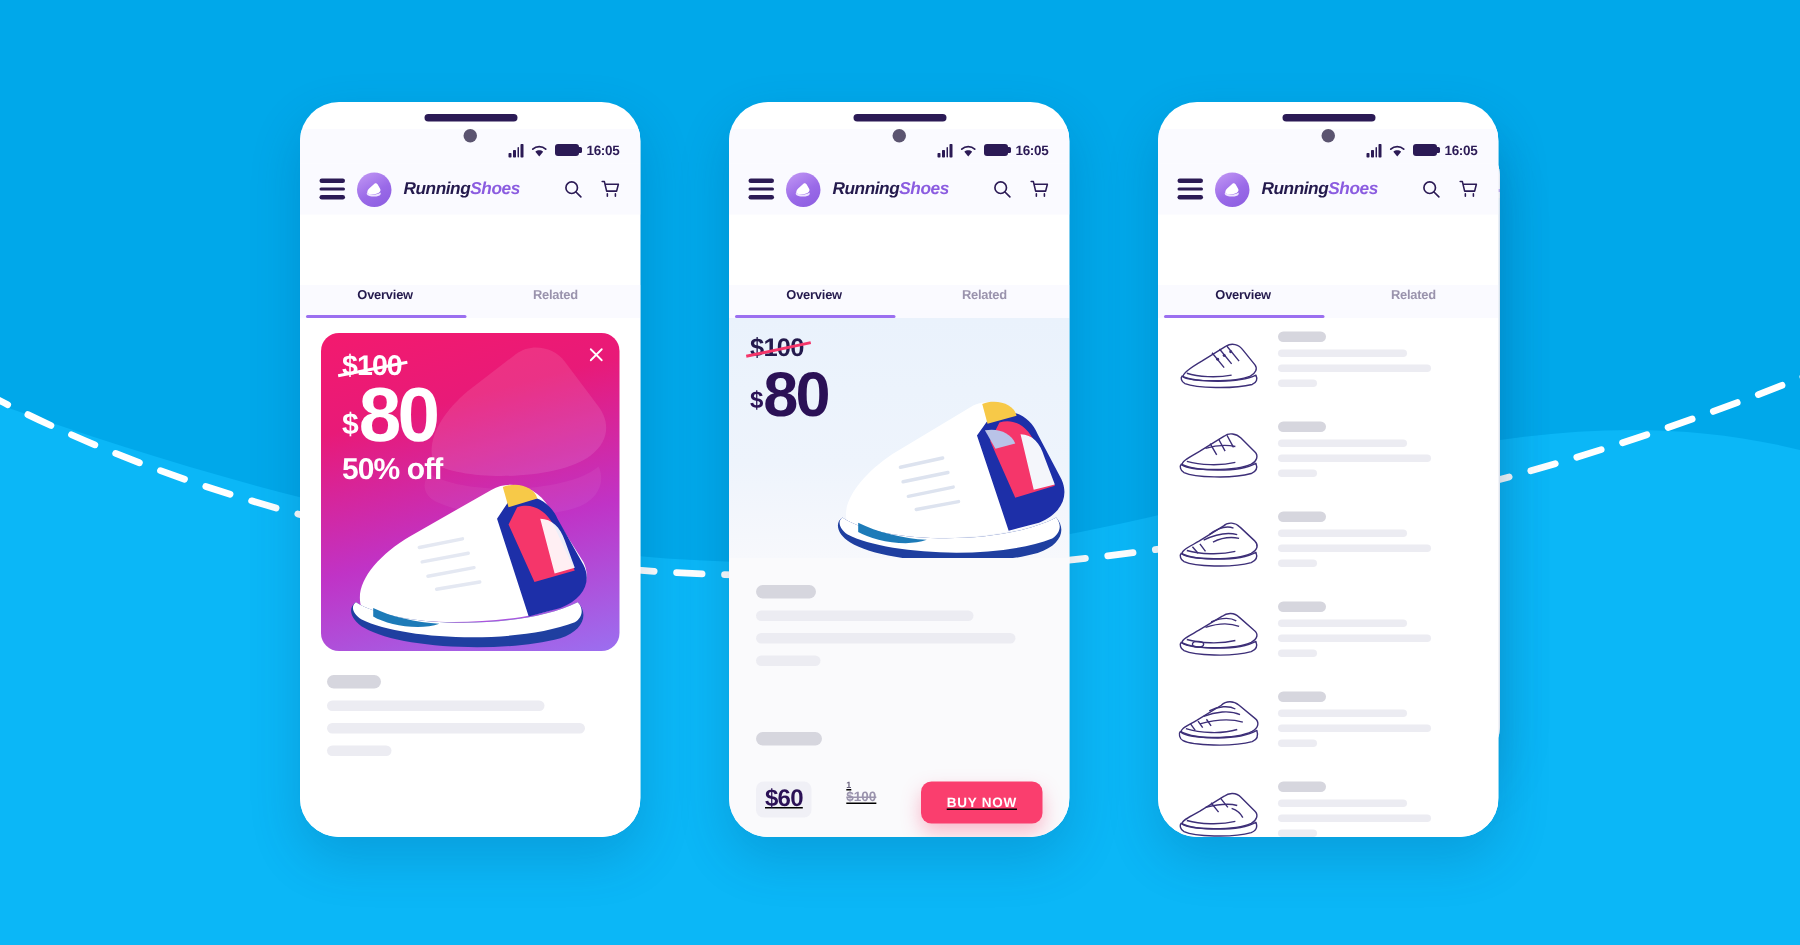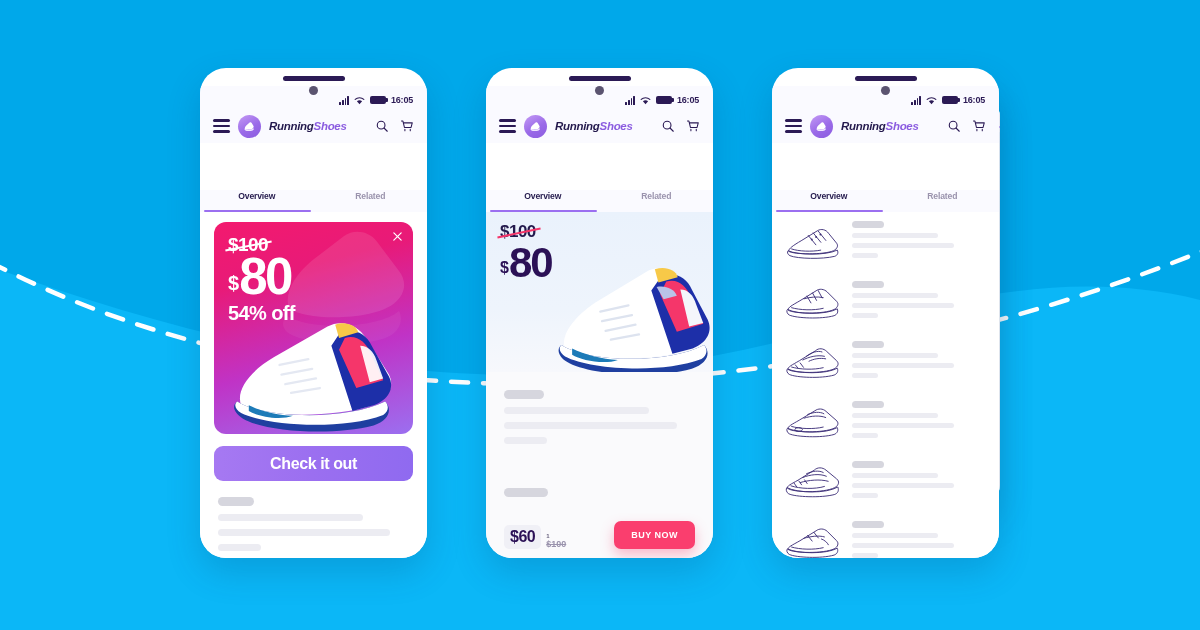--- a/index.html
+++ b/index.html
@@ -132,21 +132,21 @@
   .p2-old { font-size: 17px; font-weight: 800; color: #241a4d; letter-spacing: -.5px; position: relative; display: inline-block; }
   .p2-old::after {
     content:""; position:absolute; left:-3px; right:-5px; top:50%;
     height:2px; background:#f5366a; transform: rotate(-12deg);
   }
   .p2-new { display: flex; align-items: flex-start; color: #2b1156; margin-top: 2px; }
   .p2-new .cur { font-size: 16px; font-weight: 800; margin-top: 15px; }
   .p2-new .val { font-size: 42px; font-weight: 800; line-height: .92; letter-spacing: -2px; }
   .p2-body { background: #fafafc; flex: 1; padding: 18px 18px 0; position: relative; }
   .p2-body .sk { margin-bottom: 8px; }
-  .buyrow { display: flex; align-items: flex-end; gap: 5px; margin-top: 24px; }
+  .buyrow { display: flex; align-items: flex-start; gap: 23px; margin-top: 24px; text-decoration: underline; }
   .p2-price-box {
     font-size: 16px; font-weight: 800; color: #2b1156;
     padding: 3px 6px; border-radius: 5px; letter-spacing: -.5px;
     background: rgba(180,180,210,.13);
   }
   .p2-strike { font-size: 9px; color: #9a93ad; text-decoration: line-through; font-weight: 700; }
   .buy-btn {
     margin-left: auto; background: #fa3e6e; color: #fff; border: none;
     font-family: inherit; font-size: 9px; font-weight: 800; letter-spacing: .5px;
     padding: 9px 17px; border-radius: 7px; cursor: pointer;
@@ -283,26 +283,25 @@
           </svg>
           <svg class="promo-x" viewBox="0 0 24 24">
             <path d="M4 4 L20 20 M20 4 L4 20" stroke="#ffffff" stroke-width="2.6" stroke-linecap="round"></path>
           </svg>
           <div class="promo-txt">
             <div class="old-price">$100</div>
             <div class="new-price">
               <span class="cur">$</span>
               <span class="val">80</span>
             </div>
-            <div class="off">54% off</div>
+            <div class="off">50% off</div>
           </div>
         </div>
       </div>
 
-      <button class="cta">Check it out</button>
 
       <div class="p1-lines">
         <div class="sk dark" style="width:36px;height:9px;"></div>
         <div class="sk" style="width:145px;height:7px;"></div>
         <div class="sk" style="width:172px;height:7px;"></div>
         <div class="sk" style="width:43px;height:7px;"></div>
       </div>
 
     </div>
   </div>

